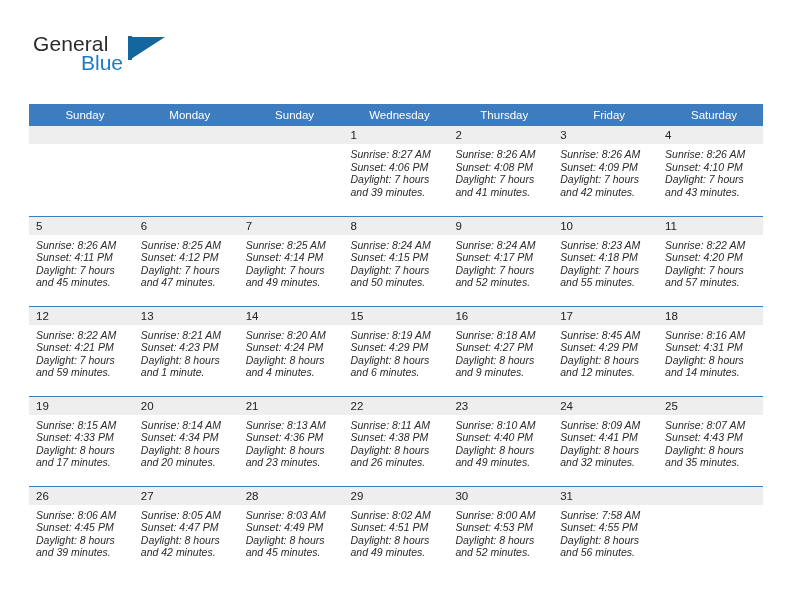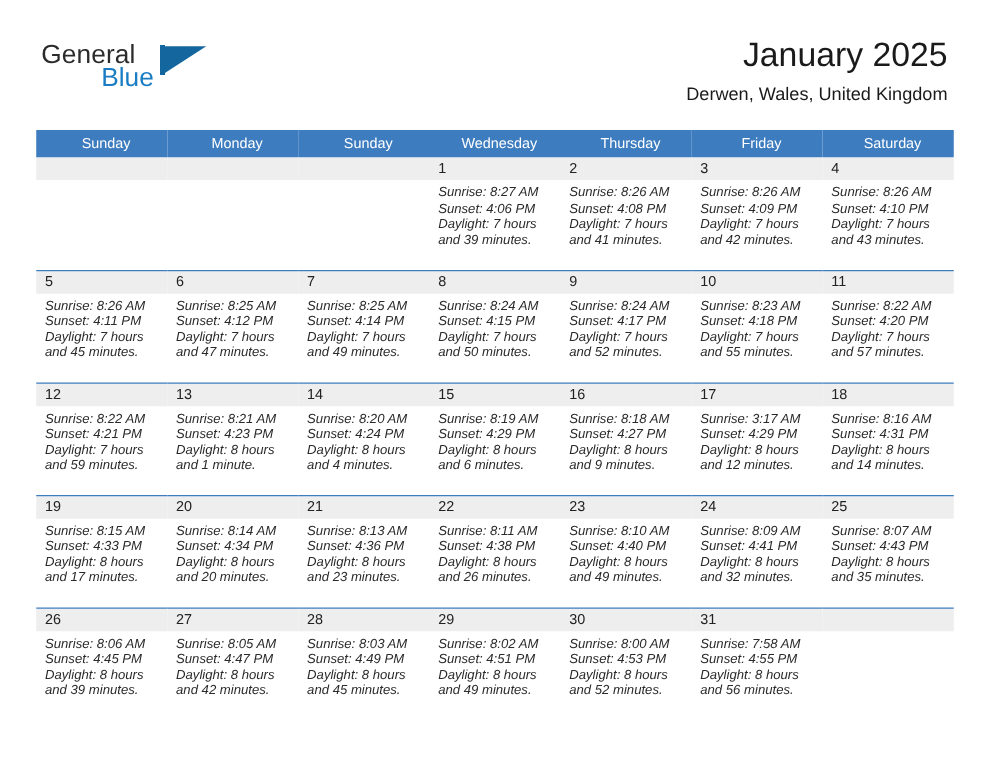--- a/index.html
+++ b/index.html
@@ -151,24 +151,20 @@
 <div class="page">
 
   <div class="top">
     <div class="logo">
       <span class="logo-general">General</span>
       <span class="logo-bar"></span>
       <span class="logo-tri"></span>
       <span class="logo-blue">Blue</span>
     </div>
 
-    <div class="titles">
-      <div class="month-title">January 2025</div>
-      <div class="location">Derwen, Wales, United Kingdom</div>
-    </div>
   </div>
 
   <table class="calendar">
     <thead>
       <tr>
         <th>Sunday</th>
         <th>Monday</th>
         <th>Sunday</th>
         <th>Wednesday</th>
         <th>Thursday</th>
@@ -370,21 +366,21 @@
                 <div>Sunset: 4:27 PM</div>
                 <div>Daylight: 8 hours</div>
                 <div>and 9 minutes.</div>
               </div>
             </div>
           </td>
           <td>
             <div class="cell">
               <div class="daynum">17</div>
               <div class="info">
-                <div>Sunrise: 3:17 AM</div>
+                <div>Sunrise: 8:45 AM</div>
                 <div>Sunset: 4:29 PM</div>
                 <div>Daylight: 8 hours</div>
                 <div>and 12 minutes.</div>
               </div>
             </div>
           </td>
           <td>
             <div class="cell">
               <div class="daynum">18</div>
               <div class="info">

